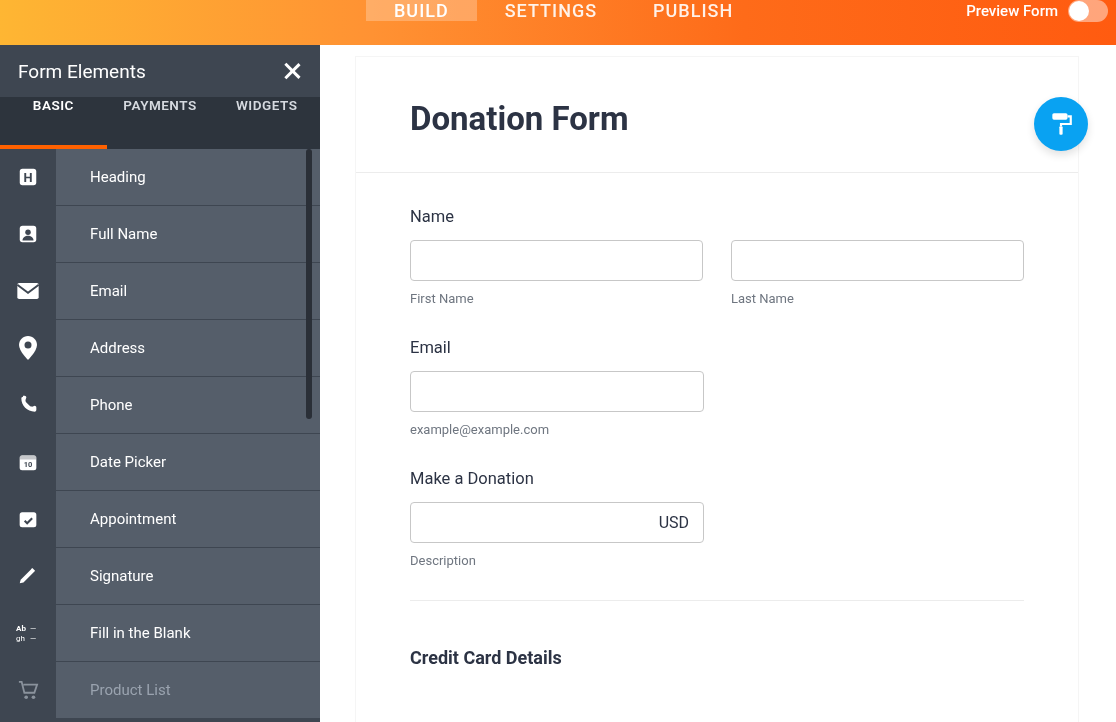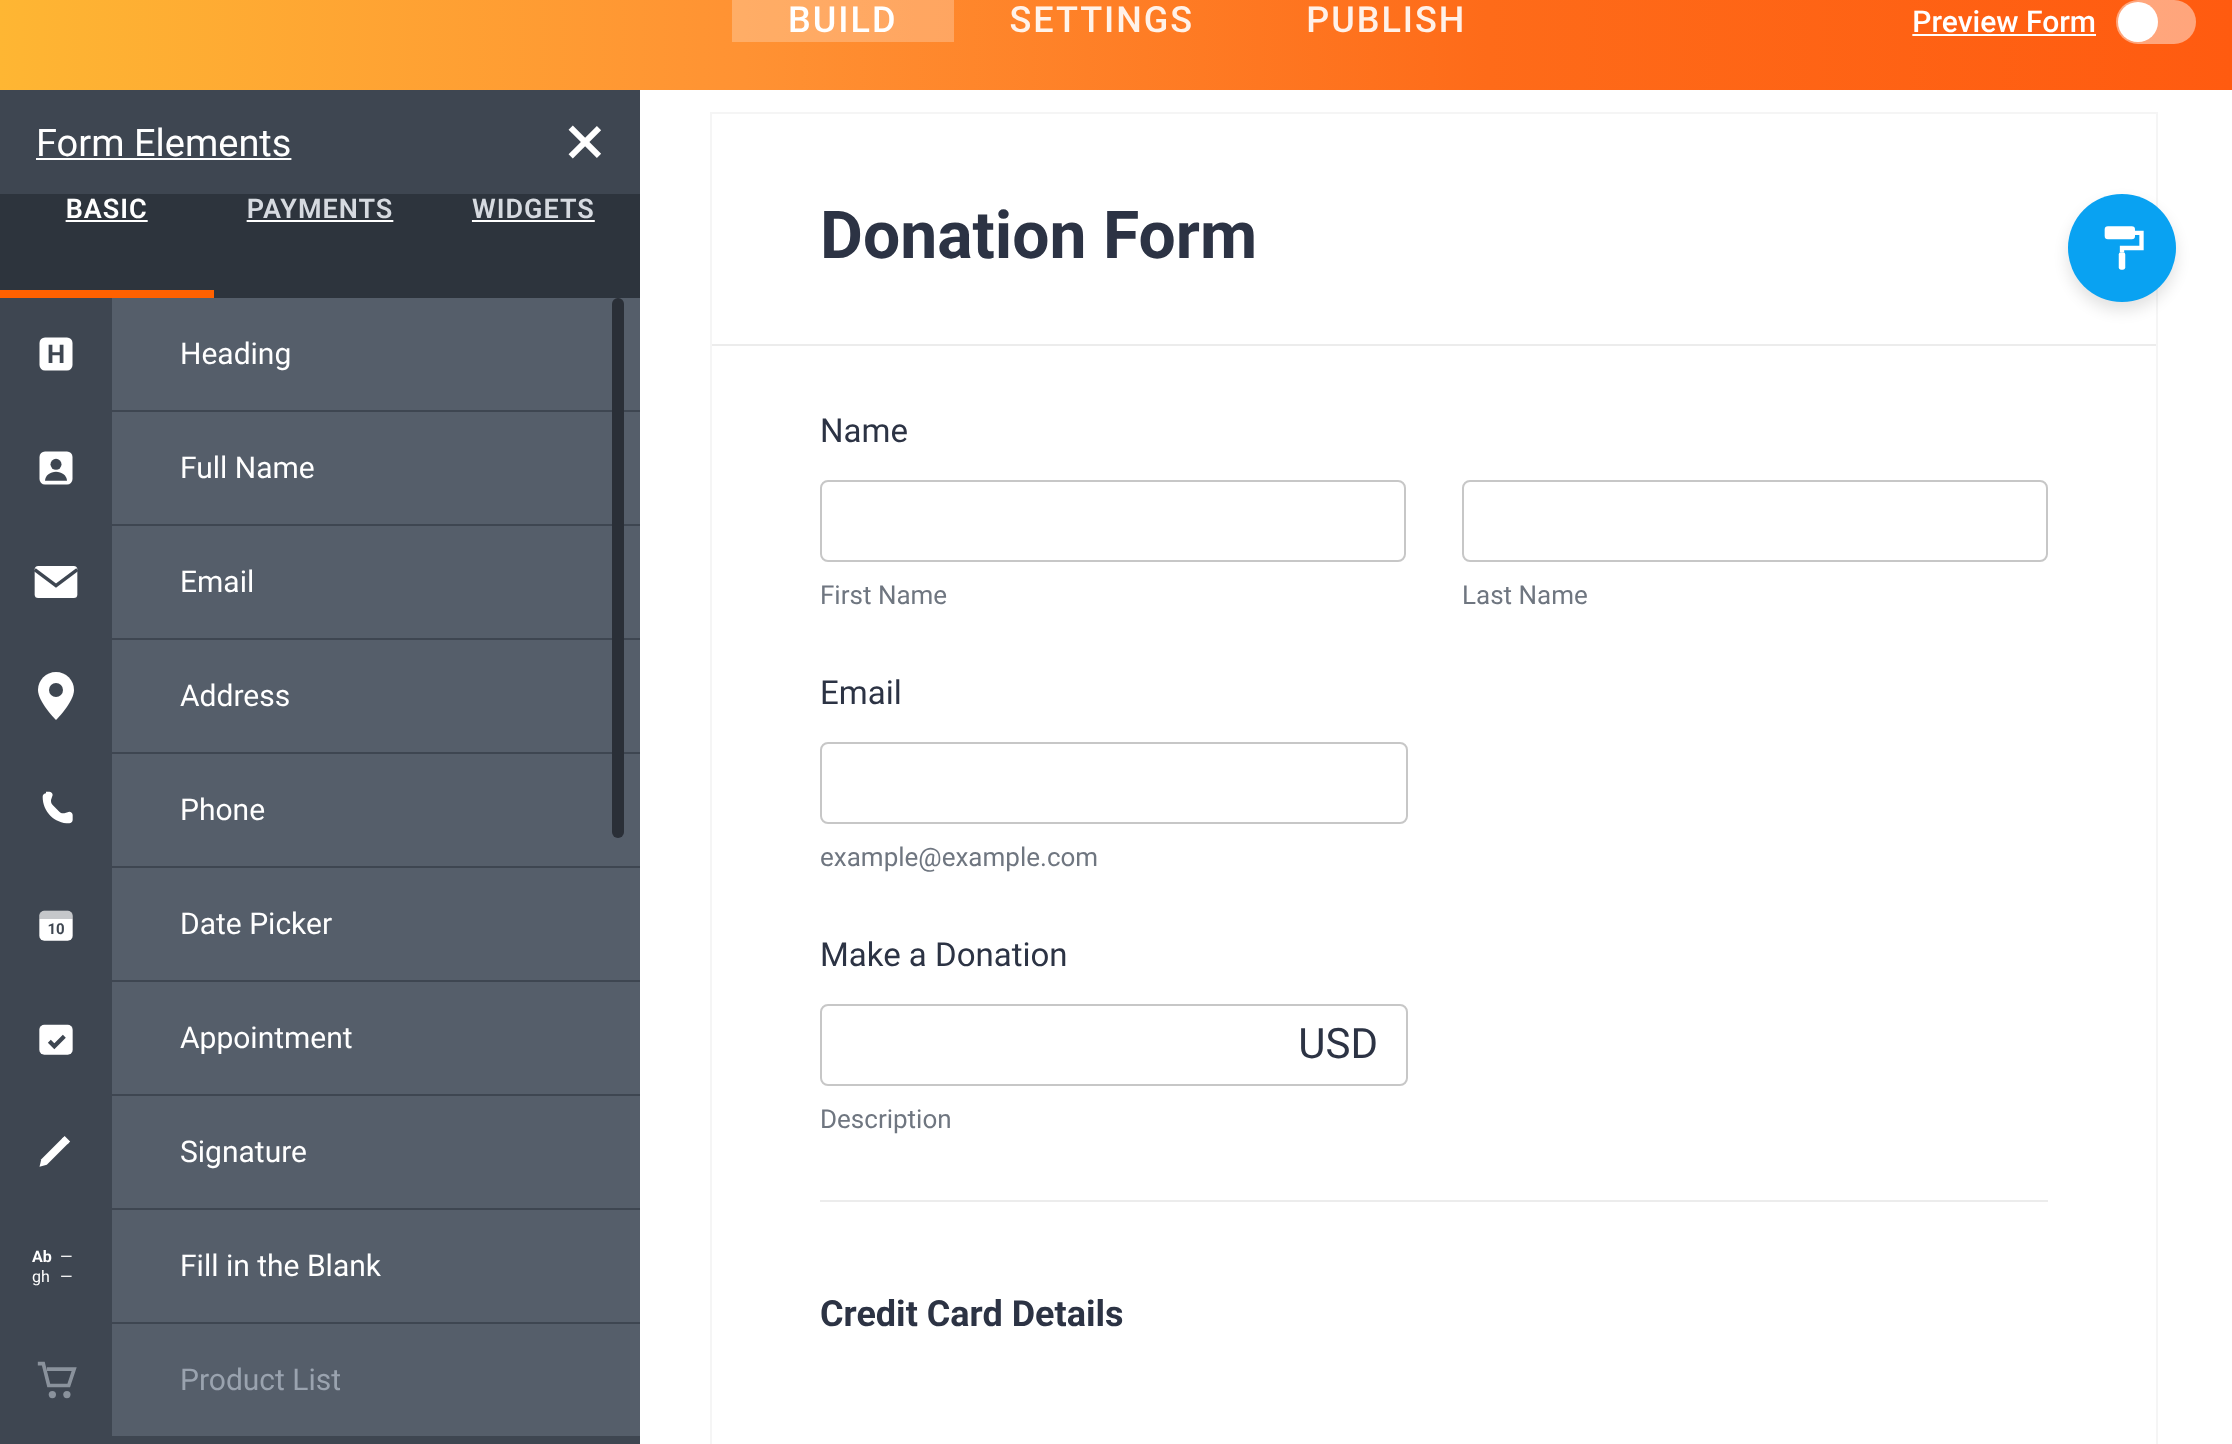--- a/index.html
+++ b/index.html
@@ -27,23 +27,22 @@
     font-weight: 500;
     letter-spacing: 1px;
     cursor: pointer;
     color: rgba(255,255,255,0.9);
   }
   .topbar-tab.active { background: rgba(255,255,255,0.25); color: #fff; }
   .topbar-right {
     margin-left: auto;
     display: flex;
     align-items: center;
-    padding-right: 18px;
+    padding-right: 8px;
     gap: 10px;
-    text-decoration: underline;
   }
   .preview-label { font-size: 15px; font-weight: 500; }
   .toggle {
     width: 40px; height: 22px;
     background: rgba(255,255,255,0.45);
     border-radius: 11px;
     position: relative;
     cursor: pointer;
   }
   .toggle::after {
@@ -55,21 +54,20 @@
     border-radius: 50%;
   }
   .main { display: flex; height: calc(722px - 45px); }
   .sidebar {
     width: 320px;
     background: #3e4651;
     color: #fff;
     display: flex;
     flex-direction: column;
     position: relative;
-    text-decoration: underline;
   }
   .sidebar-header {
     height: 52px;
     display: flex;
     align-items: center;
     padding: 0 18px;
     font-size: 19px;
     position: relative;
   }
   .close-x {
@@ -202,21 +200,21 @@
   .donation-input {
     flex: 1;
     border: none;
     height: 100%;
     padding: 0 10px;
     font-size: 15px;
     background: transparent;
   }
   .donation-currency {
     padding: 0 14px;
-    font-size: 21px;
+    font-size: 16px;
     color: #2c3344;
   }
   .section-divider {
     border-top: 1px solid #ececec;
     margin-top: 14px;
     padding-top: 46px;
   }
   .section-title {
     font-size: 18px;
     font-weight: 700;

